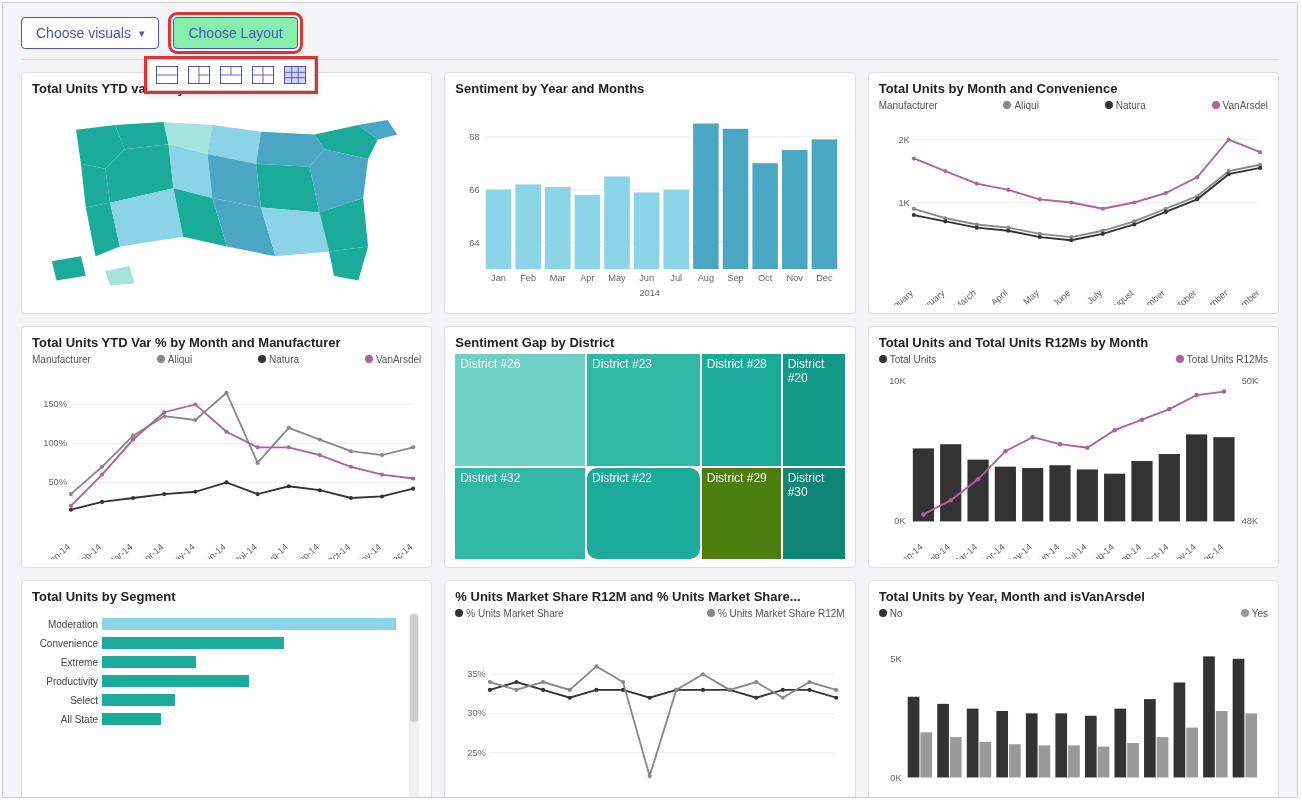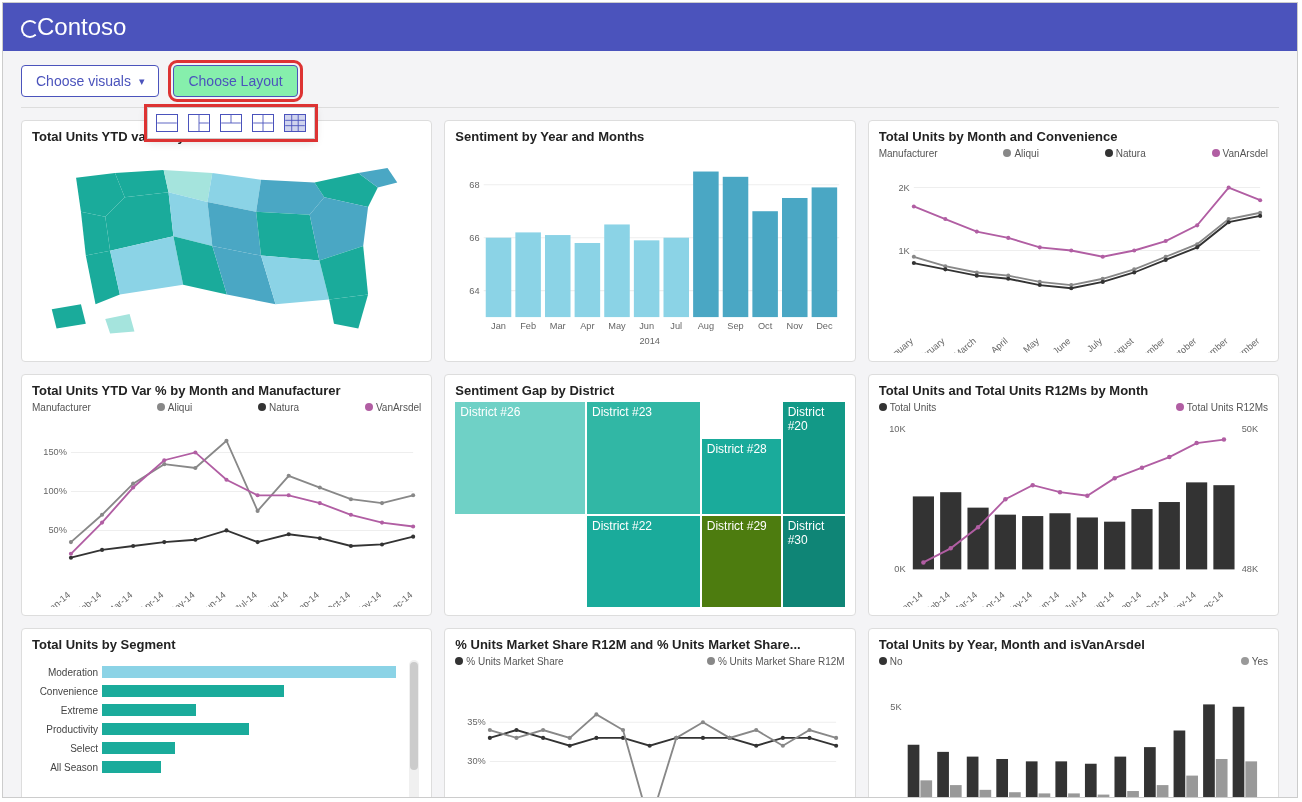--- a/index.html
+++ b/index.html
@@ -149,25 +149,20 @@
   }
   .hbar-row { display: flex; align-items: center; height: 18px; margin: 1px 0; }
   .hbar-label { font-size: 10px; color: #444; width: 70px; text-align: right; padding-right: 4px; }
   .hbar-track { flex: 1; height: 12px; }
   .hbar-fill { height: 100%; }
 </style>
 </head>
 <body>
 
 <div class="outer">
-  <div class="header">
-    <span style="font-weight:300; font-size:24px;">
-      <span style="border:2px solid #fff; border-radius:50%; width:18px; height:18px; display:inline-block; vertical-align:middle; border-right-color:transparent; margin-right:-2px;"></span><span>Contoso</span>
-    </span>
-  </div>
 
   <div class="toolbar">
     <button class="btn">
       <span>Choose visuals</span>
       <span class="chev">▾</span>
     </button>
     <button class="btn selected">
       <span>Choose Layout</span>
     </button>
 
@@ -419,23 +414,24 @@
           </svg>
       </div>
     </div>
 
     <div class="card">
       <div class="card-title">Sentiment Gap by District</div>
       <div class="chart-body">
         <div class="treemap" id="tm-c4" style="grid-template-columns: 1.15fr 1fr 0.7fr 0.55fr; grid-template-rows: 1.1fr 0.9fr;">
             <div class="tm-cell" style="background: rgb(111, 209, 198); grid-area: 1 / 1;">District #26</div>
             <div class="tm-cell" style="background: rgb(49, 183, 165); grid-area: 1 / 2;">District #23</div>
-            <div class="tm-cell" style="background: rgb(26, 171, 155); grid-area: 1 / 3; margin-top: 37px;">District #28</div>
+            <div class="tm-cell" style="background: rgb(26, 171, 155); grid-area: 1 / 3;">District #28</div>
             <div class="tm-cell" style="background: rgb(18, 153, 135); grid-area: 1 / 4;">District #20</div>
-            <div class="tm-cell" style="background: rgb(26, 171, 155); grid-area: 2 / 2;">District #22</div>
+            <div class="tm-cell" style="background: rgb(49, 183, 165); grid-area: 2 / 1;">District #32</div>
+            <div class="tm-cell" style="background: rgb(26, 171, 155); grid-area: 2 / 2; border-radius: 10px;">District #22</div>
             <div class="tm-cell" style="background: #4d7c0f; grid-area: 2 / 3;">District #29</div>
             <div class="tm-cell" style="background: rgb(15, 133, 118); grid-area: 2 / 4;">District #30</div>
           </div>
       </div>
     </div>
 
     <div class="card">
       <div class="card-title">Total Units and Total Units R12Ms by Month</div>
       <div class="legend">
         <span><span class="dot" style="background:#333"></span><span>Total Units</span></span>
@@ -516,21 +512,21 @@
                 <div class="hbar-fill" style="width: 46%; background: rgb(26, 171, 155);"></div>
               </div>
             </div>
             <div class="hbar-row">
               <div class="hbar-label">Select</div>
               <div class="hbar-track">
                 <div class="hbar-fill" style="width: 23%; background: rgb(26, 171, 155);"></div>
               </div>
             </div>
             <div class="hbar-row">
-              <div class="hbar-label">All Season</div>
+              <div class="hbar-label">All State</div>
               <div class="hbar-track">
                 <div class="hbar-fill" style="width: 18.4%; background: rgb(26, 171, 155);"></div>
               </div>
             </div>
           </div>
         <div class="scrollbar"></div>
       </div>
     </div>
 
     <div class="card">

